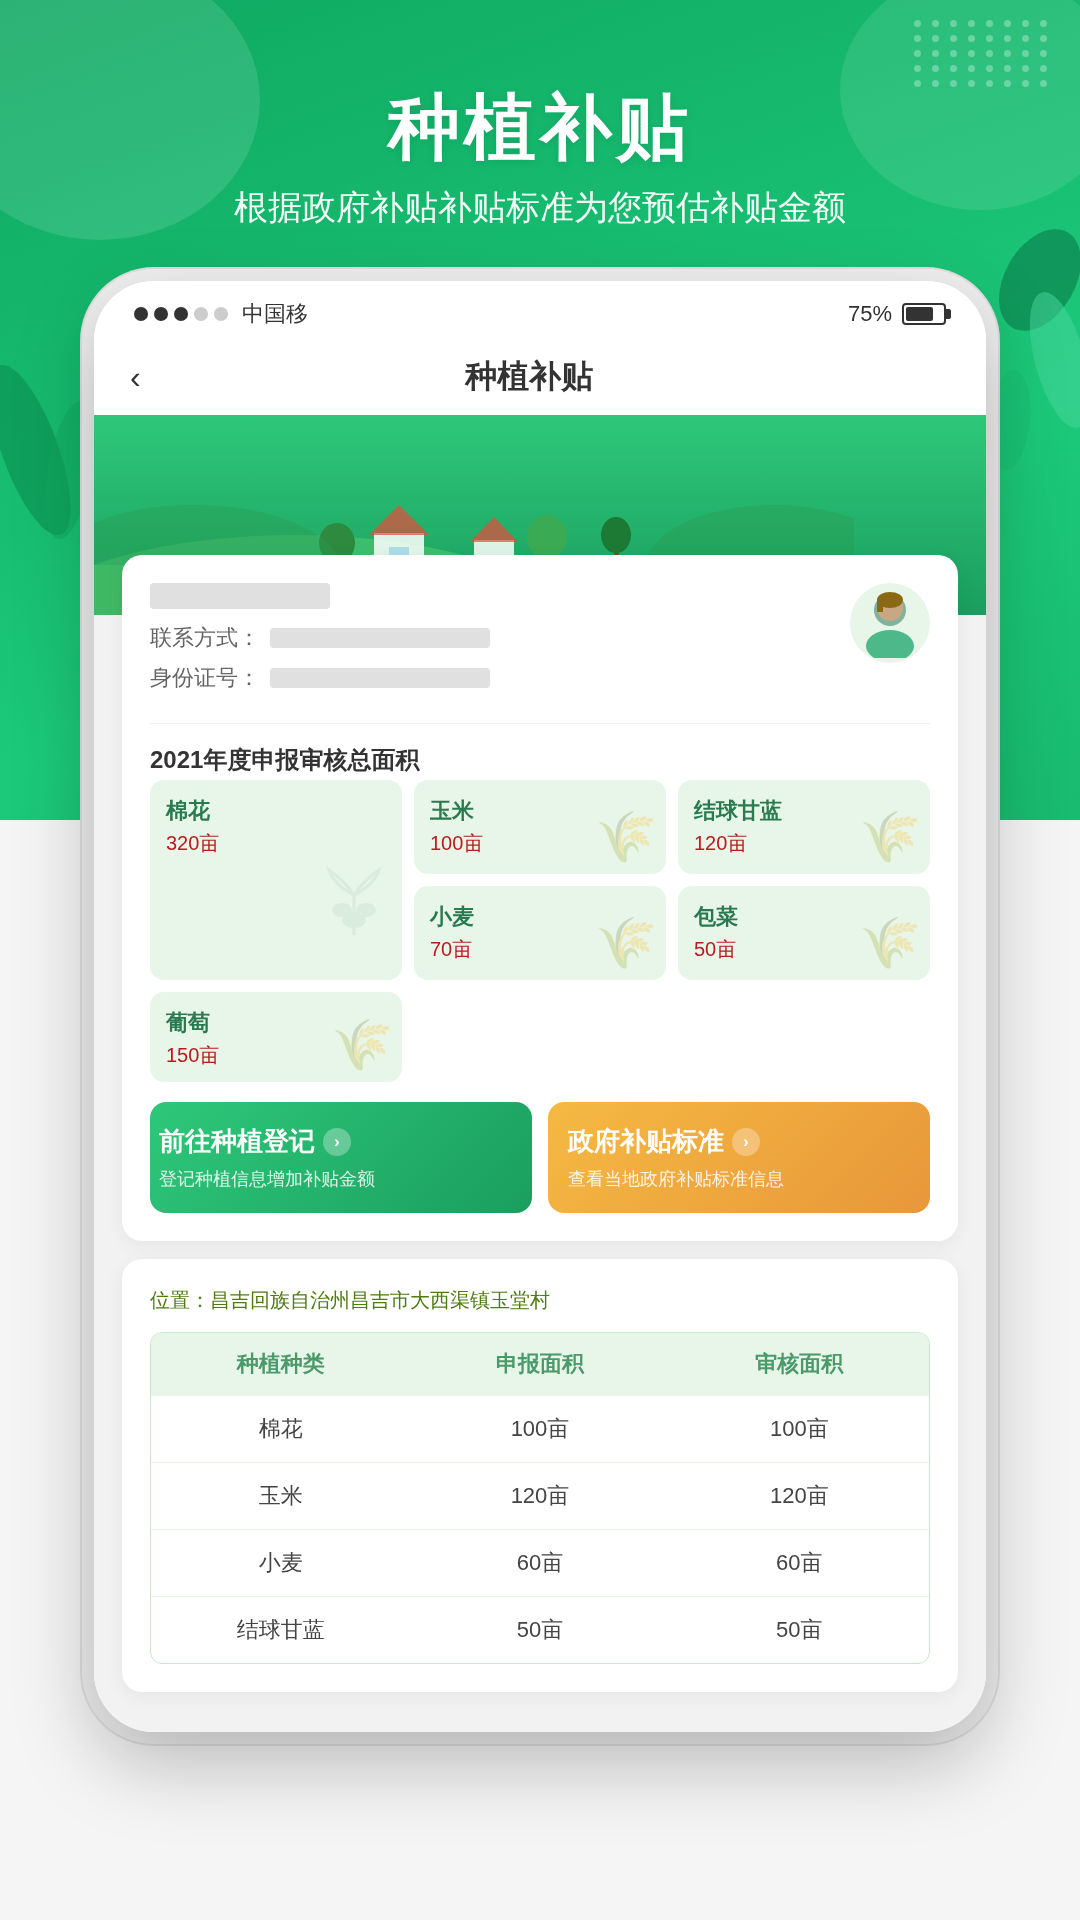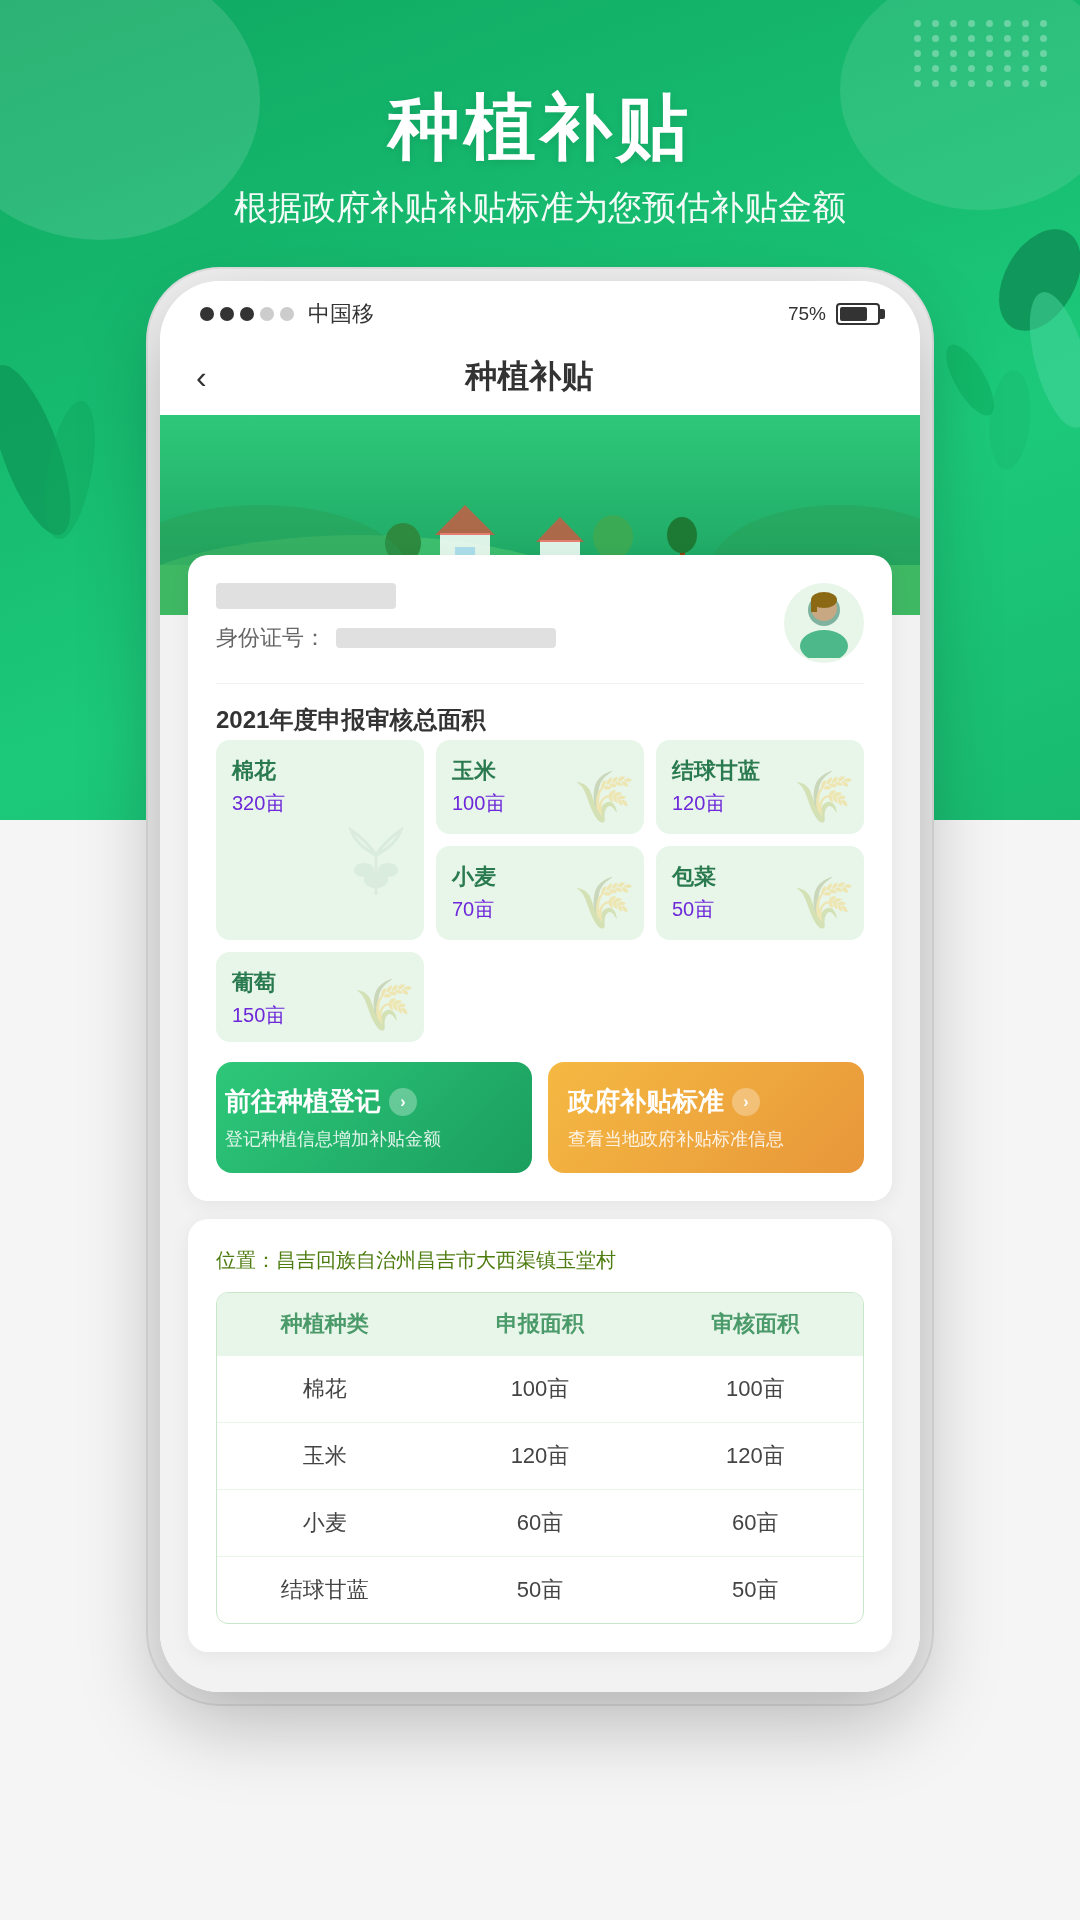--- a/index.html
+++ b/index.html
@@ -83,21 +83,21 @@
     
     .phone-wrapper {
       position: relative;
       z-index: 10;
       display: flex;
       justify-content: center;
       margin-top: 50px;
       padding-bottom: 60px;
     }
     .phone-frame {
-      width: 760px;
+      width: 892px;
       background: #fff;
       border-radius: 60px;
       box-shadow: 0 30px 80px rgba(0,0,0,0.25), 0 0 0 12px #f0f0f0, 0 0 0 14px #e0e0e0;
       overflow: hidden;
       position: relative;
     }
 
     
     .status-bar {
       display: flex;
@@ -121,21 +121,21 @@
     }
     .carrier-text {
       font-size: 22px;
       color: #333;
       margin-left: 8px;
     }
     .status-right {
       display: flex;
       align-items: center;
       gap: 10px;
-      font-size: 19px;
+      font-size: 22px;
       color: #333;
     }
     .battery-bar {
       width: 44px; height: 22px;
       border: 2px solid #333;
       border-radius: 4px;
       position: relative;
       display: flex;
       align-items: center;
       padding: 2px;
@@ -279,21 +279,21 @@
       grid-row: span 2;
       min-height: 200px;
     }
     .crop-name {
       font-size: 22px;
       font-weight: 600;
       color: #2a7a4f;
     }
     .crop-area {
       font-size: 20px;
-      color: #6d28d9;
+      color: #b91c1c;
       margin-top: 4px;
     }
     .crop-icon {
       position: absolute;
       bottom: 8px; right: 8px;
       opacity: 0.25;
       font-size: 50px;
     }
     .crop-card.large .crop-icon {
       font-size: 80px;
@@ -542,20 +542,24 @@
           <ellipse cx="680" cy="115" rx="130" ry="65" fill="#2a9a52" opacity="0.4"></ellipse>
         </svg>
       </div>
 
       <div class="phone-content">
 
         <div class="card">
           <div class="user-info-row">
             <div class="user-details">
               <div class="user-name-blur"></div>
+              <div class="user-field">
+                <span>联系方式：</span>
+                <span class="user-field-blur"></span>
+              </div>
               <div class="user-field">
                 <span>身份证号：</span>
                 <span class="user-field-blur"></span>
               </div>
             </div>
             <div class="user-avatar">
 
               <svg width="70" height="70" viewBox="0 0 70 70">
                 <circle cx="35" cy="22" r="16" fill="#7fb3a0"></circle>
                 <ellipse cx="35" cy="58" rx="24" ry="16" fill="#4db88a"></ellipse>

